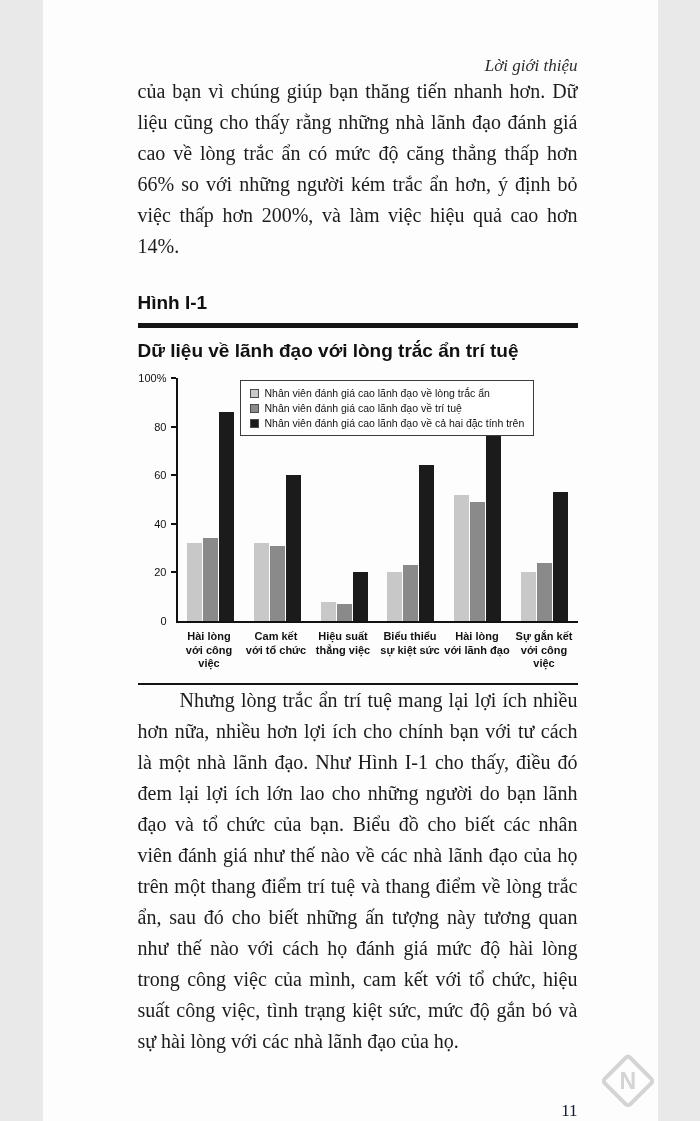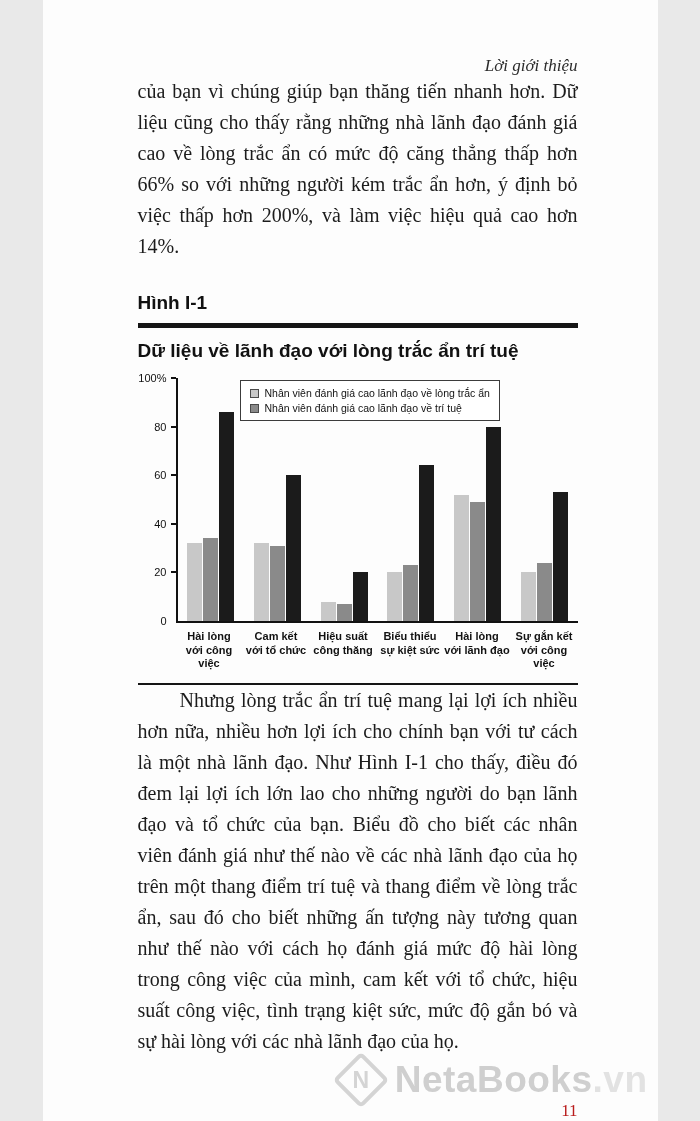--- a/index.html
+++ b/index.html
@@ -34,21 +34,21 @@
   .bar{width:15px;flex:none;}
   .legend{
     position:absolute;top:2px;left:62px;z-index:2;background:#fff;
     border:1px solid #3c3c3c;padding:6px 9px;display:flex;flex-direction:column;gap:3px;
   }
   .legend-item{display:flex;align-items:center;gap:6px;font-size:10.5px;color:#111;white-space:nowrap;}
   .legend-swatch{width:9px;height:9px;border:1px solid #4a4a4a;flex:none;box-sizing:border-box;}
   .x-labels{display:flex;margin-top:7px;}
   .cat{flex:1;text-align:center;font-size:11px;font-weight:bold;line-height:13.5px;color:#111;}
 
-  .page-number{text-align:right;font-size:17px;margin-top:44px;color:#b91c1c;}
+  .page-number{text-align:right;font-size:17px;margin-top:44px;color:#0f172a;}
 
   .watermark{
     position:absolute;right:10px;bottom:20px;display:flex;align-items:center;gap:14px;
     font-family:"Liberation Sans", sans-serif;user-select:none;
   }
   .wm-logo{
     width:32px;height:32px;border:4px solid #d4d4d4;border-radius:5px;
     transform:rotate(45deg);display:flex;align-items:center;justify-content:center;flex:none;
   }
   .wm-logo span{transform:rotate(-45deg);font-weight:bold;font-size:23px;color:#d4d4d4;}
@@ -87,20 +87,24 @@
         <div class="plot">
           <div class="legend">
               <div class="legend-item">
                 <div class="legend-swatch" style="background: rgb(200, 200, 200);"></div>
                 <div class="">Nhân viên đánh giá cao lãnh đạo về lòng trắc ẩn</div>
               </div>
               <div class="legend-item">
                 <div class="legend-swatch" style="background: rgb(138, 138, 138);"></div>
                 <div class="">Nhân viên đánh giá cao lãnh đạo về trí tuệ</div>
               </div>
+              <div class="legend-item">
+                <div class="legend-swatch" style="background: rgb(27, 27, 27);"></div>
+                <div class="">Nhân viên đánh giá cao lãnh đạo về cả hai đặc tính trên</div>
+              </div>
             </div>
         <div class="bar-group">
               <div class="bar" style="height: 77.76px; background: rgb(200, 200, 200);"></div>
               <div class="bar" style="height: 82.62px; background: rgb(138, 138, 138);"></div>
               <div class="bar" style="height: 208.98px; background: rgb(27, 27, 27);"></div>
             </div>
             <div class="bar-group">
               <div class="bar" style="height: 77.76px; background: rgb(200, 200, 200);"></div>
               <div class="bar" style="height: 75.33px; background: rgb(138, 138, 138);"></div>
               <div class="bar" style="height: 145.8px; background: rgb(27, 27, 27);"></div>
@@ -130,21 +134,21 @@
             <div class="cat">
               <div class="">Hài lòng</div>
               <div class="">với công việc</div>
             </div>
             <div class="cat">
               <div class="">Cam kết</div>
               <div class="">với tổ chức</div>
             </div>
             <div class="cat">
               <div class="">Hiệu suất</div>
-              <div class="">công thăng</div>
+              <div class="">thẳng việc</div>
             </div>
             <div class="cat">
               <div class="">Biểu thiểu</div>
               <div class="">sự kiệt sức</div>
             </div>
             <div class="cat">
               <div class="">Hài lòng</div>
               <div class="">với lãnh đạo</div>
             </div>
             <div class="cat">
@@ -159,16 +163,15 @@
   </div>
 
   <p class="para body-par">Nhưng lòng trắc ẩn trí tuệ mang lại lợi ích nhiều hơn nữa, nhiều hơn lợi ích cho chính bạn với tư cách là một nhà lãnh đạo. Như Hình I-1 cho thấy, điều đó đem lại lợi ích lớn lao cho những người do bạn lãnh đạo và tổ chức của bạn. Biểu đồ cho biết các nhân viên đánh giá như thế nào về các nhà lãnh đạo của họ trên một thang điểm trí tuệ và thang điểm về lòng trắc ẩn, sau đó cho biết những ấn tượng này tương quan như thế nào với cách họ đánh giá mức độ hài lòng trong công việc của mình, cam kết với tổ chức, hiệu suất công việc, tình trạng kiệt sức, mức độ gắn bó và sự hài lòng với các nhà lãnh đạo của họ.</p>
 
   <div class="page-number">11</div>
 
   <div class="watermark">
     <div class="wm-logo">
       <span>N</span>
     </div>
-    <div class="wm-text"><span>NetaBooks</span><span class="wm-suffix">.vn</span></div>
   </div>
 
 </div>
 
 </body></html>

